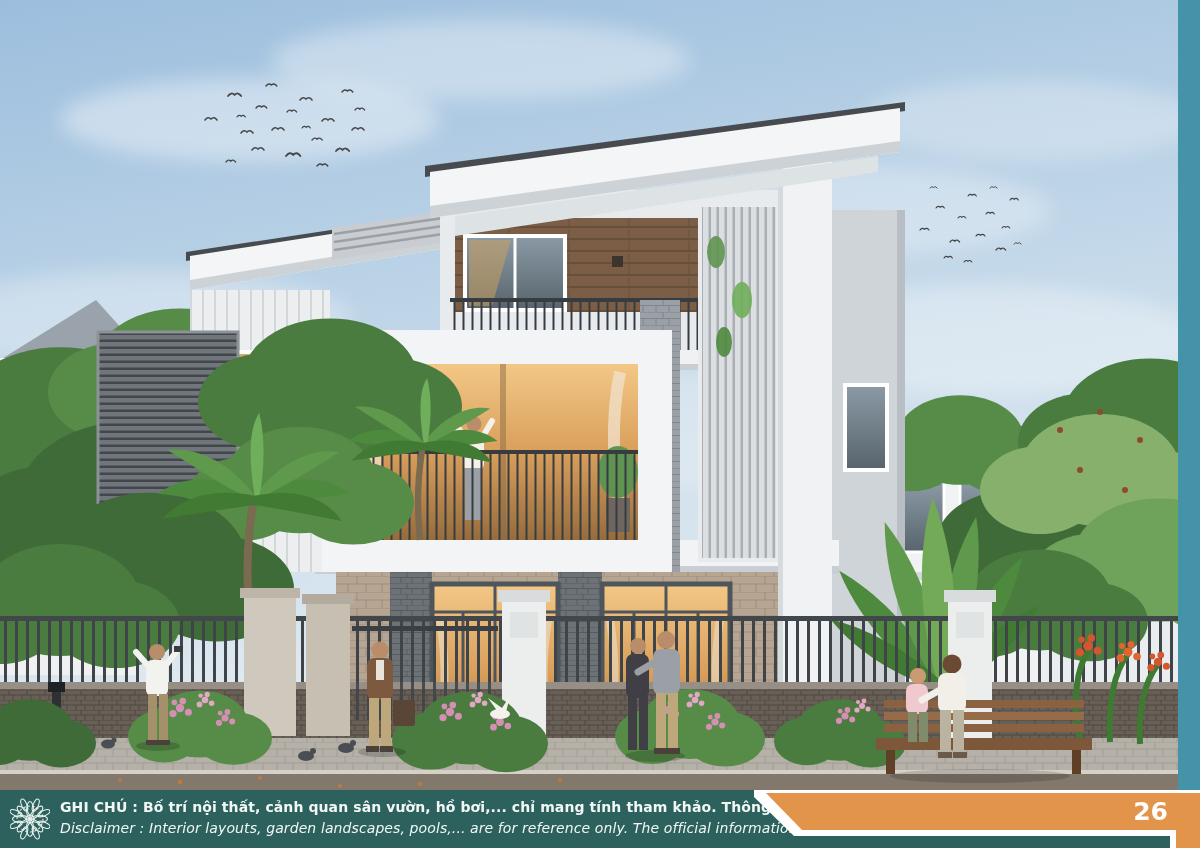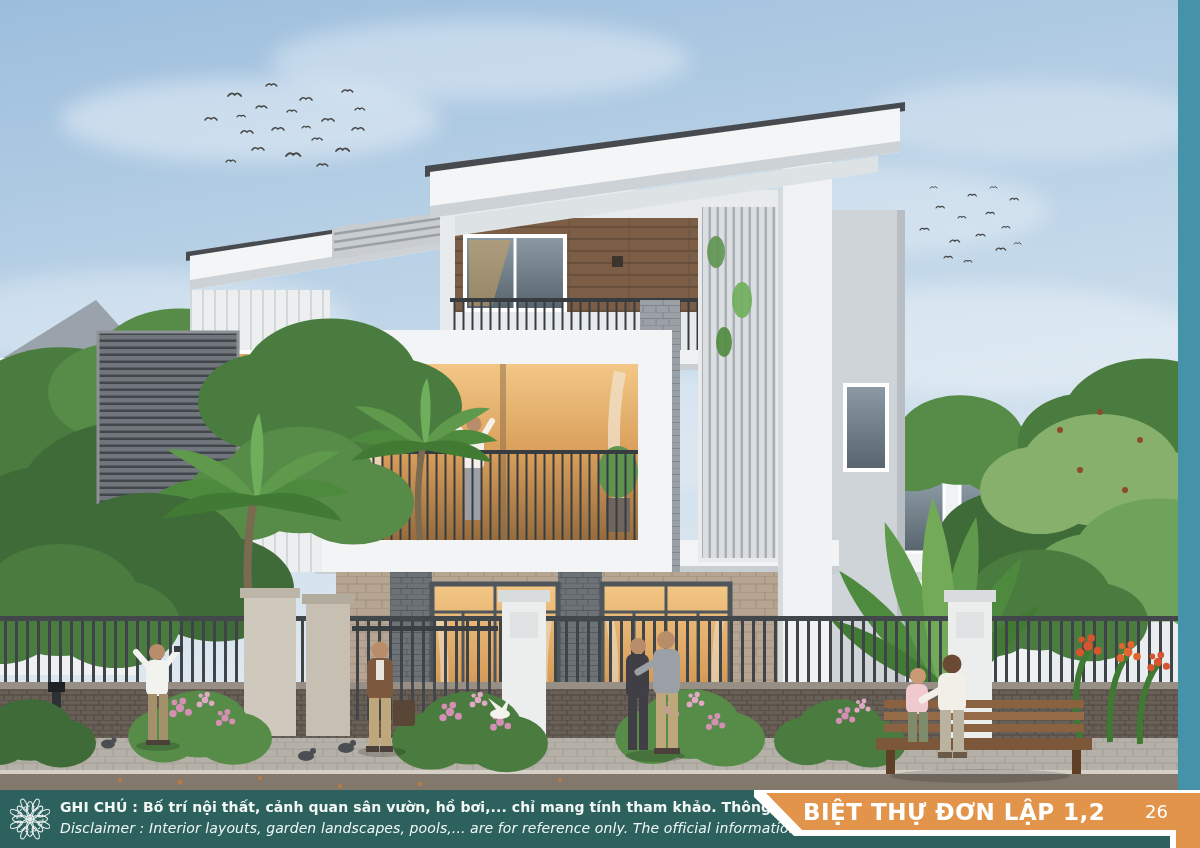--- a/index.html
+++ b/index.html
@@ -22,21 +22,21 @@
   .note-vi{font-size:14px;font-weight:700;line-height:21px;white-space:nowrap;letter-spacing:.1px;}
   .note-en{font-size:14px;font-style:italic;font-weight:400;line-height:21px;white-space:nowrap;letter-spacing:.1px;}
   .banner{position:absolute;left:748px;top:0;width:452px;height:58px;}
   .banner-white{position:absolute;inset:0;background:#ffffff;
     clip-path:polygon(6px 0px,452px 0px,452px 58px,422px 58px,422px 46px,46px 46px,6px 7px);}
   .banner-orange{position:absolute;inset:0;background:var(--banner-orange);
     clip-path:polygon(18px 3px,452px 3px,452px 58px,428px 58px,428px 40px,54px 40px);}
   .banner-title{position:absolute;left:55px;top:5px;height:34px;line-height:34px;
     color:var(--banner-text);font-size:23px;font-weight:700;letter-spacing:.5px;white-space:nowrap;}
   .page-num{position:absolute;right:32px;top:4px;height:52px;line-height:36px;
-    color:var(--banner-text);font-size:18px;font-weight:400;}
+    color:var(--banner-text);font-size:25px;font-weight:700;}
 </style>
 </head>
 <body>
 
 <div class="page">
 
 <svg class="scene" viewBox="0 0 1200 790" xmlns="http://www.w3.org/2000/svg">
 <defs>
   <linearGradient id="sky" x1="0" y1="0" x2="0.25" y2="1">
     <stop offset="0" stop-color="#9cbedd"></stop>
@@ -517,18 +517,17 @@
       </g>
     </svg>
     <div class="note-text">
       <div class="note-vi">GHI CHÚ : Bố trí nội thất, cảnh quan sân vườn, hồ bơi,... chỉ mang tính tham khảo. Thông tin chính thức phải căn cứ theo hợp đồng.</div>
       <div class="note-en">Disclaimer : Interior layouts, garden landscapes, pools,... are for reference only. The official information must be based on the contract.</div>
     </div>
   </div>
   <div class="banner">
     <div class="banner-white"></div>
     <div class="banner-orange"></div>
-    <span class="banner-title">BIỆT THỰ ĐƠN LẬP 1,2</span>
     <span class="page-num">26</span>
   </div>
 </footer>
 
 </div>
 
 </body></html>

